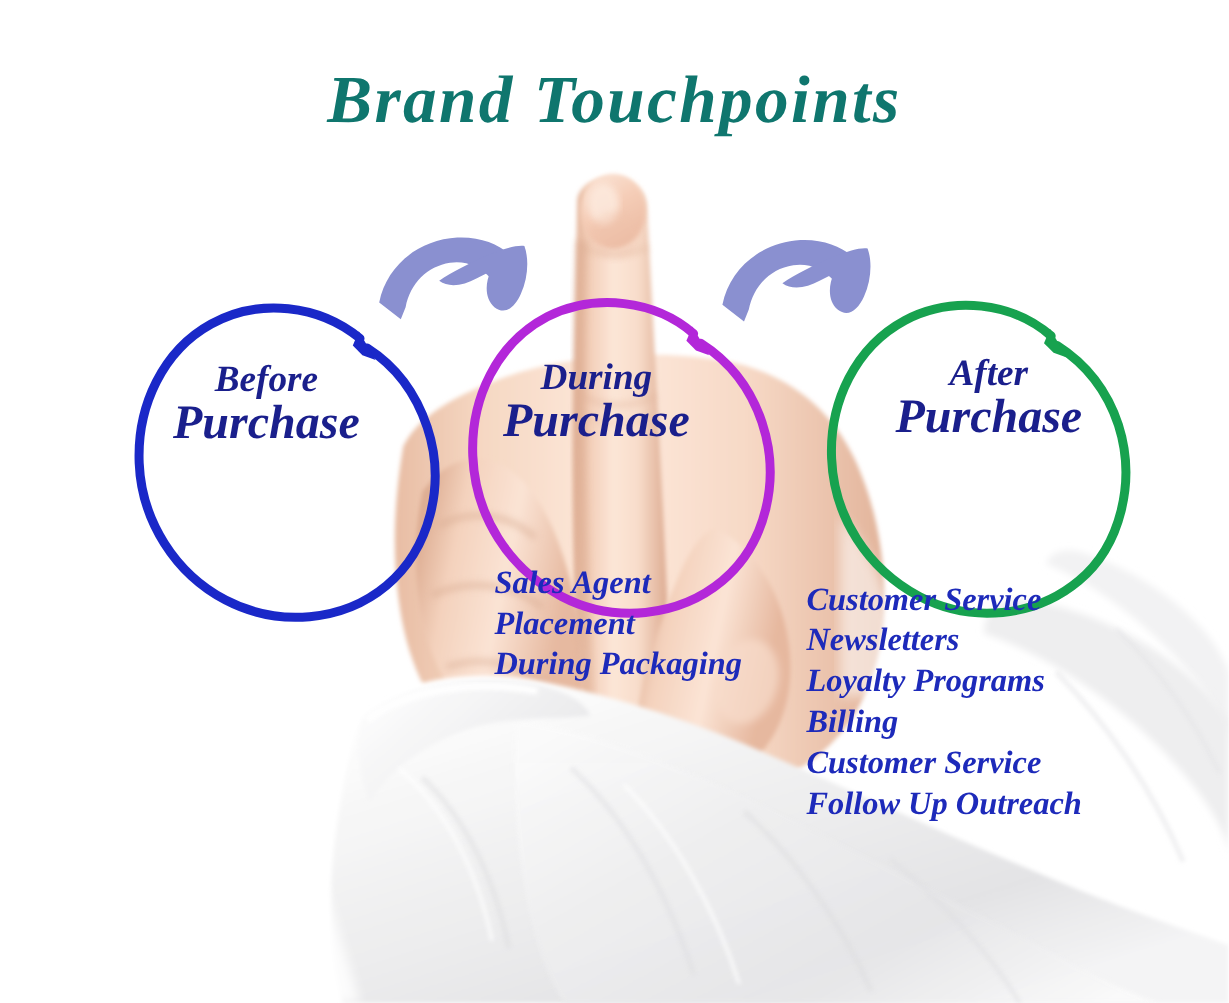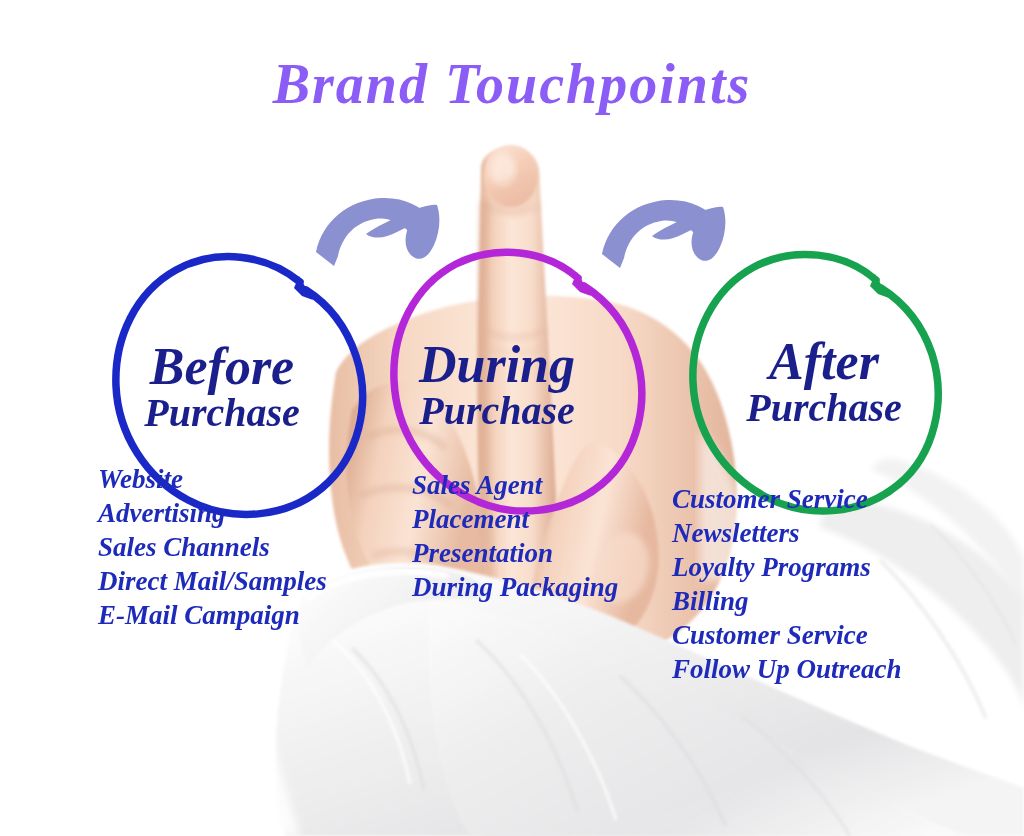--- a/index.html
+++ b/index.html
@@ -13,41 +13,41 @@
   #stage{position:relative;width:1024px;height:836px;background:#fff;overflow:hidden;}
 
   
   #title{
     position:absolute;left:0;top:52px;width:1024px;
     text-align:center;
     font-size:56px;
     font-weight:bold;
     font-style:italic;
     letter-spacing:2px;
-    color:#8b5cf6;
+    color:#0f766e;
     white-space:nowrap;
   }
 
   
   #photo{position:absolute;left:0;top:0;width:1024px;height:836px;pointer-events:none;}
 
   
   #graphics{position:absolute;left:0;top:0;width:1024px;height:836px;}
 
   
   .circle-label{
     position:absolute;
     text-align:center;
     font-style:italic;
     font-weight:bold;
     color:#1a1f8c;
     line-height:1.02;
     white-space:nowrap;
   }
-  .circle-label .l1{display:block;font-size:52px;margin-top:40px;}
+  .circle-label .l1{display:block;font-size:31px;}
   .circle-label .l2{display:block;font-size:40px;}
 
   #label-before{left:118px;top:300px;width:208px;}
   #label-during{left:392px;top:298px;width:210px;}
   #label-after{left:718px;top:295px;width:212px;}
 
   
   .tp-list{
     position:absolute;
     color:#1d2aba;
@@ -341,32 +341,24 @@
   <div class="circle-label" id="label-during">
     <span class="l1">During</span>
     <span class="l2">Purchase</span>
   </div>
 
   <div class="circle-label" id="label-after">
     <span class="l1">After</span>
     <span class="l2">Purchase</span>
   </div>
 
-  <div class="tp-list" id="list-before">
-    <span class="item">Website</span>
-    <span class="item">Advertising</span>
-    <span class="item">Sales Channels</span>
-    <span class="item">Direct Mail/Samples</span>
-    <span class="item">E-Mail Campaign</span>
-  </div>
 
   <div class="tp-list" id="list-during">
     <span class="item">Sales Agent</span>
     <span class="item">Placement</span>
-    <span class="item">Presentation</span>
     <span class="item">During Packaging</span>
   </div>
 
   <div class="tp-list" id="list-after">
     <span class="item">Customer Service</span>
     <span class="item">Newsletters</span>
     <span class="item">Loyalty Programs</span>
     <span class="item">Billing</span>
     <span class="item">Customer Service</span>
     <span class="item">Follow Up Outreach</span>

